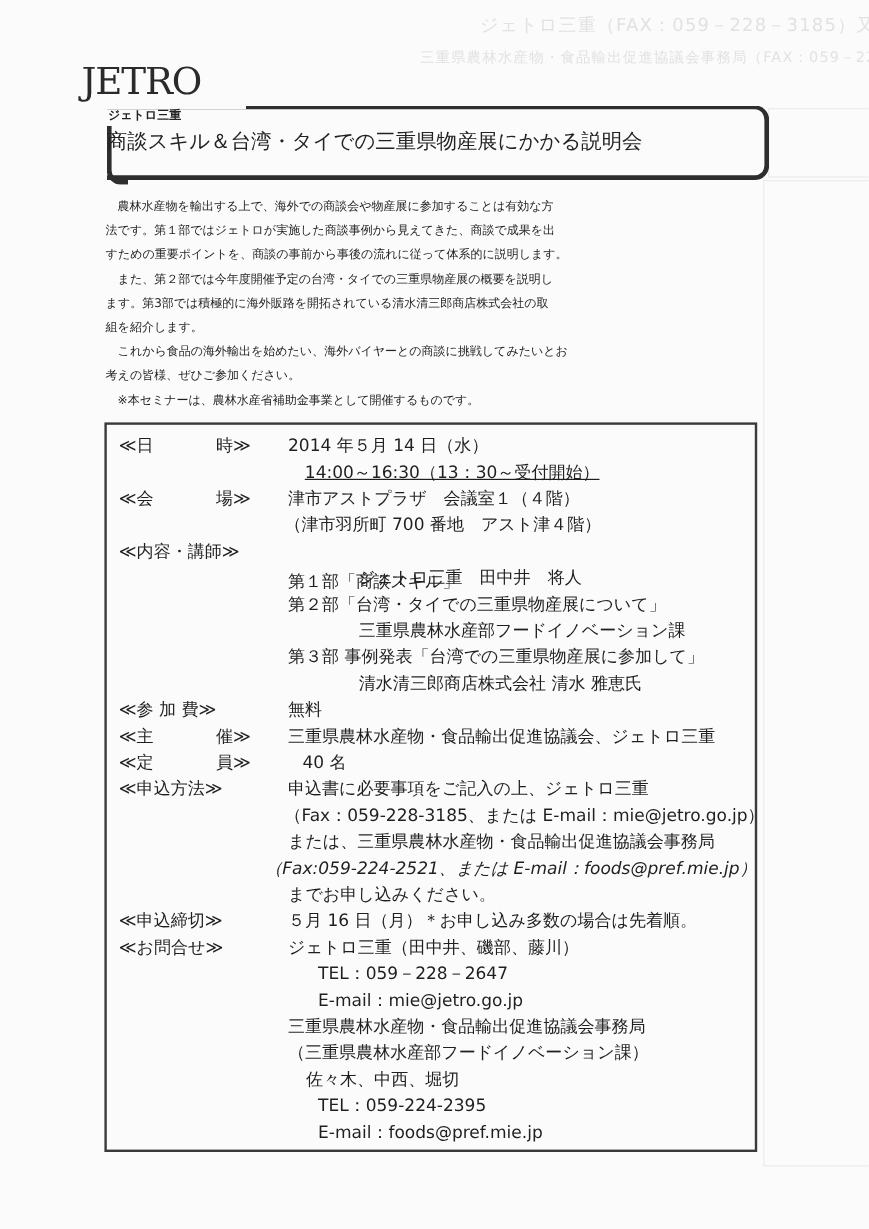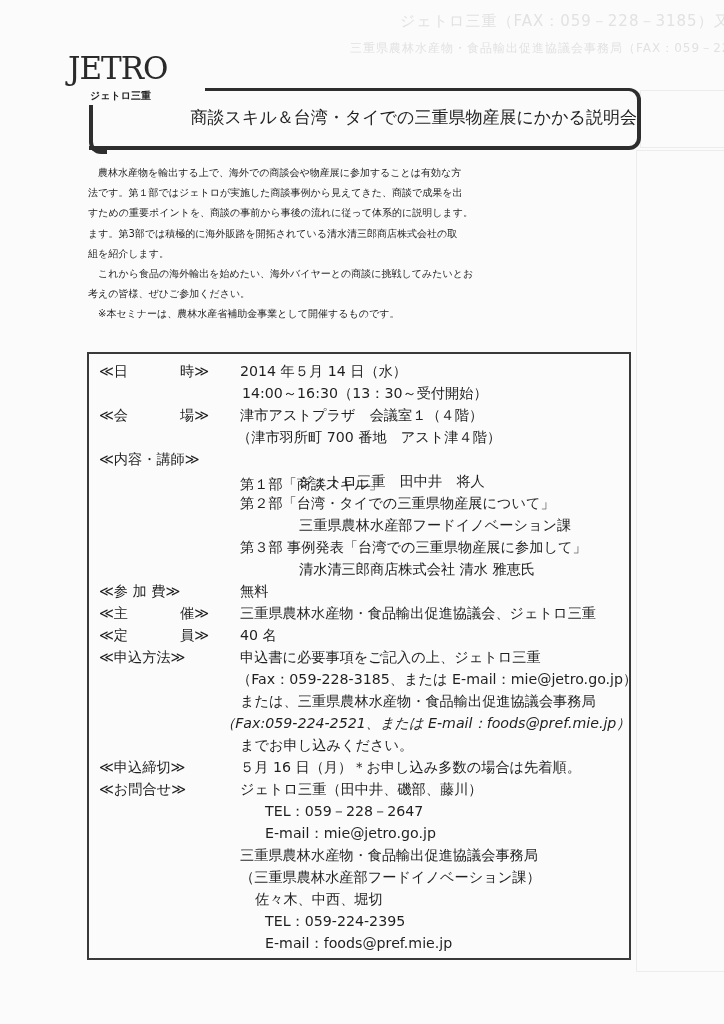--- a/index.html
+++ b/index.html
@@ -19,21 +19,21 @@
       border:4px solid #2e2e2e; border-left:none; border-top-width:3px; border-radius:0 12px 12px 0;
     }
     .title-box::before {
       content:""; position:absolute; left:0; top:14px; width:14px; height:45px;
       border-left:4px solid #2e2e2e; border-bottom:4px solid #2e2e2e; border-radius:0 0 0 12px;
     }
     .title-box::after {
       content:""; position:absolute; left:-4px; top:-3px; width:120px; height:3px; background:#fbfbfb;
     }
     .title-text {
-      position:absolute; left:0; right:0; top:15px; text-align:right; font-size:17px; color:#222;
+      position:absolute; left:0; right:0; top:15px; text-align:left; font-size:17px; color:#222;
     }
     .intro {
       position:absolute; left:88px; top:163px; width:550px; font-size:10px; line-height:20.2px; color:#1f1f1f;
     }
     .intro p { margin:0; }
     .ind { text-indent:1em; }
     .details {
       position:absolute; left:87px; top:352px; width:544px; height:608px;
       border:2.5px solid #3a3a3a; box-sizing:border-box;
     }
@@ -54,38 +54,39 @@
 <div class="logo">JETRO</div>
 <div class="title-box">
   <div class="title-text">商談スキル＆台湾・タイでの三重県物産展にかかる説明会</div>
 </div>
 <div class="logo-sub">ジェトロ三重</div>
 
 <div class="intro">
   <p class="ind">農林水産物を輸出する上で、海外での商談会や物産展に参加することは有効な方</p>
   <p>法です。第１部ではジェトロが実施した商談事例から見えてきた、商談で成果を出</p>
   <p>すための重要ポイントを、商談の事前から事後の流れに従って体系的に説明します。</p>
+  <p class="ind">また、第２部では今年度開催予定の台湾・タイでの三重県物産展の概要を説明し</p>
   <p>ます。第3部では積極的に海外販路を開拓されている清水清三郎商店株式会社の取</p>
   <p>組を紹介します。</p>
   <p class="ind">これから食品の海外輸出を始めたい、海外バイヤーとの商談に挑戦してみたいとお</p>
   <p>考えの皆様、ぜひご参加ください。</p>
   <p class="ind">※本セミナーは、農林水産省補助金事業として開催するものです。</p>
 </div>
 
 <div class="details">
 
   <div class="row" style="top:8px;">
     <span class="lbl">
         <span class="l">≪日</span>
         <span class="r">時≫</span>
       </span>
     <span class="val" style="left:113px;">2014 年５月 14 日（水）</span>
   </div>
   <div class="row" style="top:30px;">
-      <span class="val" style="left:115px;">14:00～16:30（13：30～受付開始）</span>
+      <span class="val" style="left:127px;text-decoration:underline;">14:00～16:30（13：30～受付開始）</span>
     </div>
 
   <div class="row" style="top:52px;">
     <span class="lbl">
         <span class="l">≪会</span>
         <span class="r">場≫</span>
       </span>
     <span class="val" style="left:113px;">津市アストプラザ　会議室１（４階）</span>
   </div>
   <div class="row" style="top:74px;">
@@ -127,21 +128,21 @@
         <span class="r">催≫</span>
       </span>
     <span class="val" style="left:113px;">三重県農林水産物・食品輸出促進協議会、ジェトロ三重</span>
   </div>
 
   <div class="row" style="top:272px;">
     <span class="lbl">
         <span class="l">≪定</span>
         <span class="r">員≫</span>
       </span>
-    <span class="val" style="left:113px;">40 名</span>
+    <span class="val" style="left:125px;">40 名</span>
   </div>
 
   <div class="row" style="top:294px;">
     <span class="lbl">
         <span class="l">≪申込方法≫</span>
       </span>
     <span class="val" style="left:113px;">申込書に必要事項をご記入の上、ジェトロ三重</span>
   </div>
   <div class="row" style="top:316px;">
       <span class="val" style="left:110px;">（Fax：059-228-3185、または E-mail：mie@jetro.go.jp）</span>

